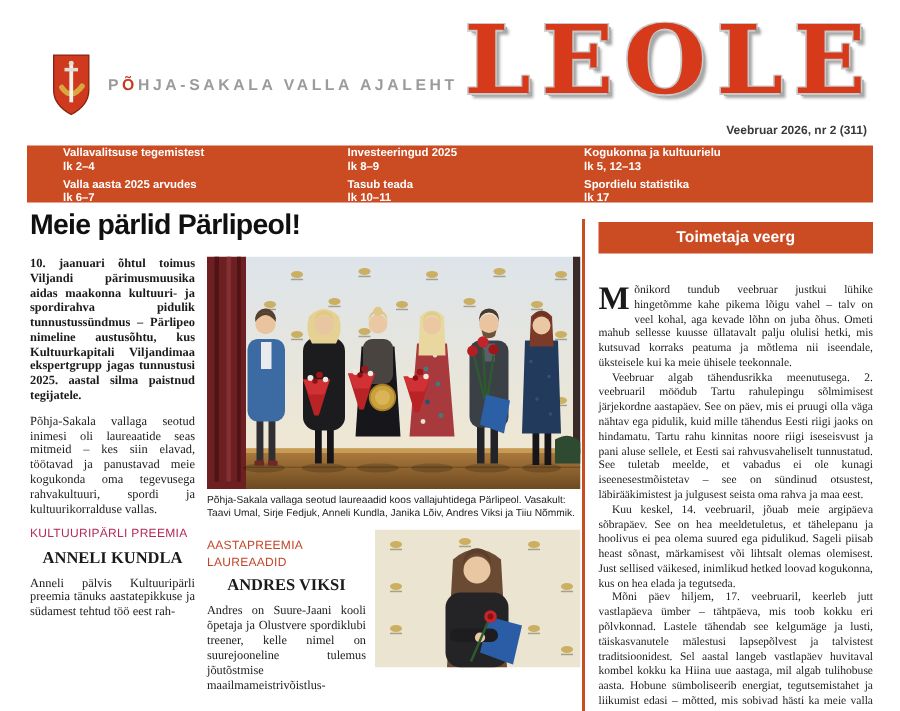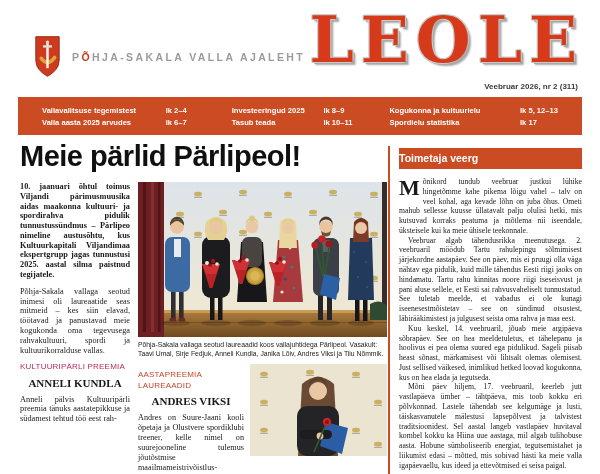--- a/index.html
+++ b/index.html
@@ -19,31 +19,31 @@
                       2px 2px 0 #a9a9a9, 3px 3px 2px rgba(60,60,60,.45); }
   .issue { position:absolute; right:22px; top:82px; font-family:"Liberation Sans", sans-serif;
            font-weight:bold; font-size:8px; color:#3a3a3a; }
 
   
   .navbar { position:absolute; left:18px; top:97px; width:564px; height:38px; background:#cb4b22;
             box-sizing:border-box; padding:6px 12px 6px 24px; display:grid;
             grid-template-columns:1.25fr 1.02fr 1.3fr; column-gap:16px; row-gap:3px;
             align-content:center; }
   .nav-item { display:flex; align-items:baseline; font-family:"Liberation Sans", sans-serif;
-              font-weight:bold; font-size:7.6px; color:#fff; }
+              font-weight:bold; font-size:7.6px; color:#fff;flex-direction:column; }
   .nav-label { flex:1; padding-right:4px; }
   .nav-pages { width:50px; flex:none; }
 
   
   .main { position:absolute; left:18px; top:140px; width:564px; height:334px; }
   .vrule { position:absolute; left:370px; top:6px; width:2px; height:328px; background:#cb4b22; }
 
   .left-area { position:absolute; left:2px; top:0; width:366px; }
   .headline { margin:0 0 9px 0; font-family:"Liberation Sans", sans-serif; font-weight:bold;
-              font-size:29px; letter-spacing:-0.5px; color:#101010; }
+              font-size:19px; letter-spacing:-0.5px; color:#101010; }
   .article-grid { display:flex; gap:8px; }
   .col-first { width:110px; flex:none; font-size:8.3px; line-height:1.18; text-align:justify; }
   .col-first p { margin:0 0 7px 0; }
   .lead { font-weight:bold; }
   .kicker { margin:6px 0 4px 0; font-family:"Liberation Sans", sans-serif; font-weight:normal;
             font-size:8px; line-height:1.3; color:#b5295c; letter-spacing:.2px; }
   .kicker.red { color:#c2452a; }
   .laureate-name { margin:4px 0 5px 0; text-align:center; font-weight:bold; font-size:11px; }
 
   .col-photo { width:249px; flex:none; }
@@ -51,22 +51,22 @@
   .caption { margin:3px 0 6px 0; font-family:"Liberation Sans", sans-serif; font-size:6.8px;
              line-height:1.35; color:#222; }
   .sub-grid { display:flex; gap:6px; }
   .sub-text { width:106px; flex:none; font-size:8.2px; line-height:1.2; text-align:justify; }
   .sub-text p { margin:0; }
   .photo-portrait { width:137px; height:92px; display:block; }
 
   
   .editor { position:absolute; left:381px; top:8px; width:183px; }
   .editor-title { background:#cb4b22; color:#fff; font-family:"Liberation Sans", sans-serif;
-                  font-weight:bold; font-size:10.5px; padding:4px 0 5px 0;
-                  margin-bottom:8px; }
+                  font-weight:bold; font-size:10.5px; text-align:center; padding:4px 0 5px 0;
+                  margin-bottom:19px; }
   .editor p { margin:0; font-size:7.7px; line-height:1.27; text-align:justify; text-indent:9px; }
   .editor p.first { text-indent:0; }
   .dropcap { float:left; font-weight:bold; font-size:22px; line-height:.82; padding:2px 3px 0 0; }
 </style>
 </head>
 <body>
 
 <div class="page">
 
   <header class="masthead">

